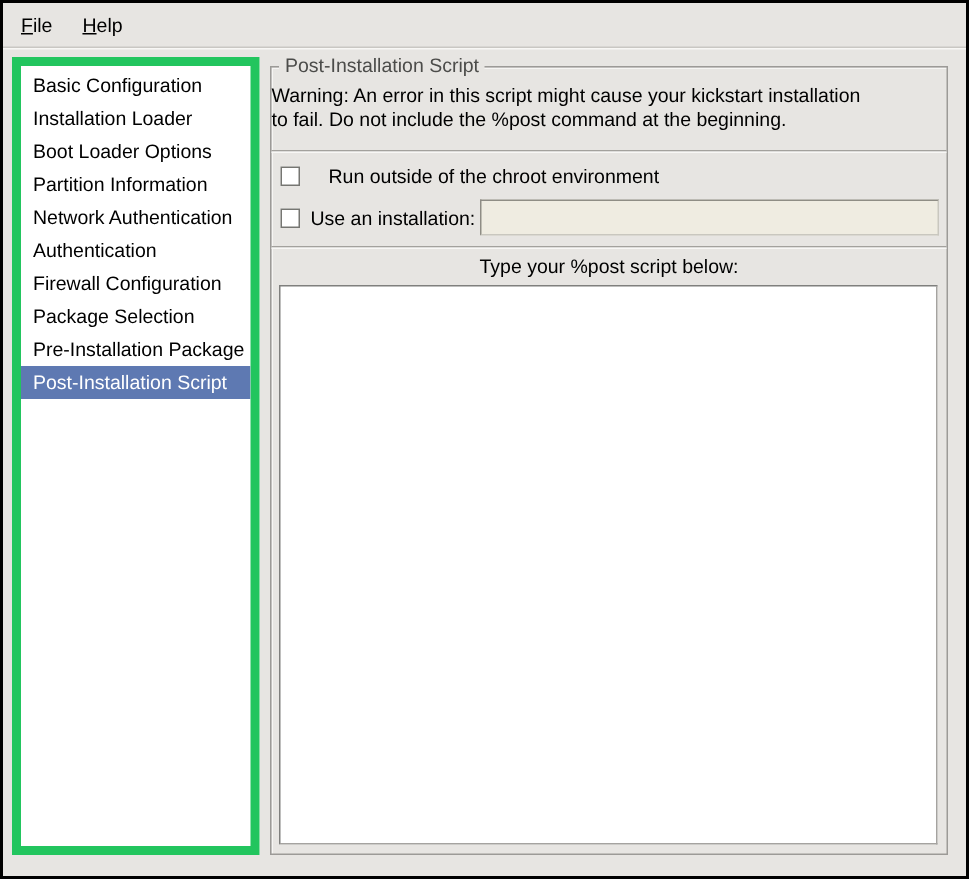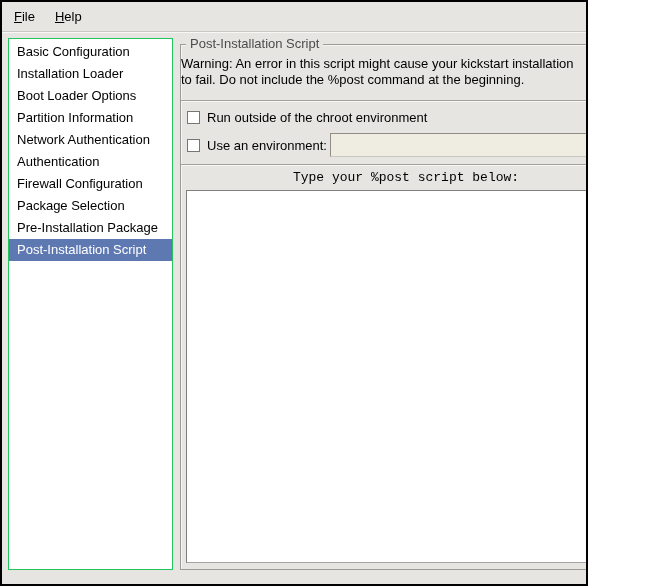--- a/index.html
+++ b/index.html
@@ -1,18 +1,18 @@
 <!DOCTYPE html>
 <html style="--background: #e7e5e2; --selection: #5e79b2; --selection-text: #ffffff; --entry-disabled-bg: #efece1;"><head>
 <meta charset="utf-8">
 <style>
   html,body { margin:0; padding:0; }
   .window {
     position:relative;
-    width:588px; height:586px;
+    width:646px; height:586px;
     box-sizing:border-box;
     background:var(--background,#e7e5e2);
     border:2px solid #000;
     font-family:"Liberation Sans","DejaVu Sans",sans-serif;
     font-size:13px;
     color:#000;
     overflow:hidden;
   }
   
   .menubar {
@@ -22,21 +22,21 @@
     border-bottom:1px solid #c9c7c3;
     box-shadow:0 1px 0 #f8f7f5;
   }
   .menu-item { padding:0 10px; line-height:28px; cursor:default; }
   .menu-item .u { text-decoration:underline; }
   
   .sidebar {
     position:absolute; left:6px; top:36px; width:165px; height:532px;
     box-sizing:border-box;
     background:#fff;
-    border:1px solid #22c55e;
+    border:6px solid #22c55e;
     padding-top:2px;
     overflow:hidden;
   }
   .nav-row {
     height:22px; line-height:22px;
     padding-left:8px;
     white-space:nowrap;
     cursor:default;
   }
   .nav-row.selected {
@@ -62,21 +62,21 @@
     position:absolute; left:0; right:0; height:0;
     border-top:1px solid #a3a19d;
     border-bottom:1px solid #f8f7f5;
   }
   .sep1 { top:55px; }
   .sep2 { top:119px; }
   .check-row {
     position:absolute; left:6px; right:5px;
     display:flex; align-items:center;
   }
-  .row1 { top:62px; height:20px; }
+  .row1 { top:62px; height:20px;gap:12px; }
   .row2 { top:87px; height:26px; }
   .checkbox {
     width:13px; height:13px;
     box-sizing:border-box;
     background:#fff;
     border:1px solid #767672;
     margin-right:7px;
     flex:none;
   }
   .check-label { white-space:nowrap; }
@@ -86,21 +86,21 @@
     height:24px;
     box-sizing:border-box;
     background:var(--entry-disabled-bg,#efece1);
     border:1px solid;
     border-color:#8f8d85 #c9c7bf #c9c7bf #8f8d85;
     font-family:"Liberation Sans","DejaVu Sans",sans-serif;
     font-size:13px;
     padding:0 4px;
     outline:none;
   }
-  .script-label { position:absolute; top:125px; left:0; right:0; text-align:center; line-height:16px;font-family:Liberation Mono, monospace; }
+  .script-label { position:absolute; top:125px; left:0; right:0; text-align:center; line-height:16px; }
   .script-area {
     position:absolute; left:5px; right:6px; top:145px; bottom:6px;
     box-sizing:border-box;
     background:#fff;
     border:1px solid;
     border-color:#7f7f7d #a5a3a0 #a5a3a0 #7f7f7d;
     resize:none;
     outline:none;
     overflow:hidden;
     font-family:"Liberation Sans","DejaVu Sans",sans-serif;
@@ -141,21 +141,21 @@
 
     <div class="sep sep1"></div>
 
     <div class="check-row row1">
       <span class="checkbox"></span>
       <span class="check-label">Run outside of the chroot environment</span>
     </div>
 
     <div class="check-row row2">
       <span class="checkbox"></span>
-      <span class="check-label">Use an environment:</span>
+      <span class="check-label">Use an installation:</span>
       <input type="text" class="entry" value="" style="">
     </div>
 
     <div class="sep sep2"></div>
 
     <div class="script-label">Type your %post script below:</div>
 
     <textarea class="script-area" style=""></textarea>
   </div>
 

